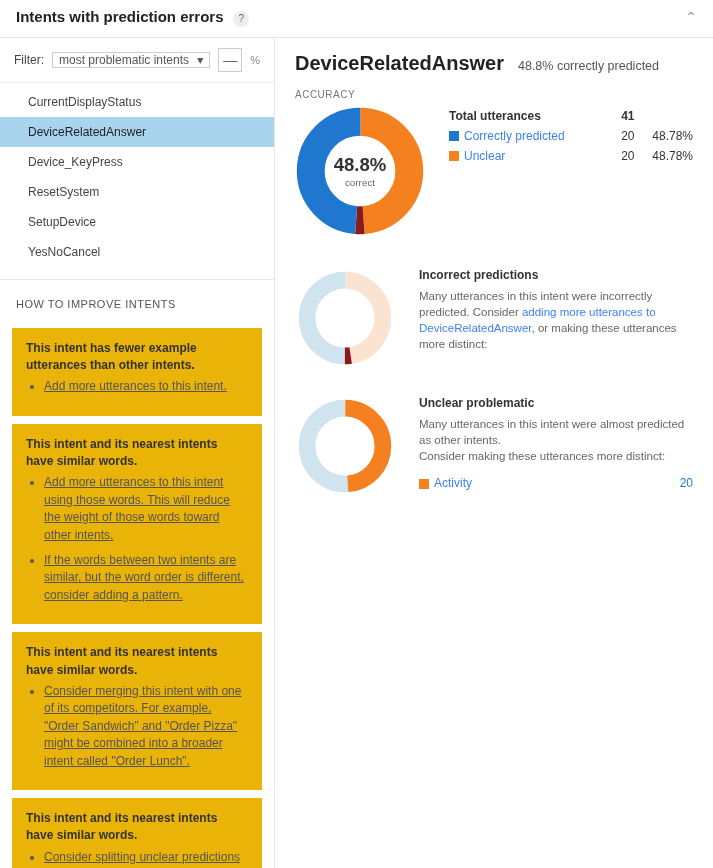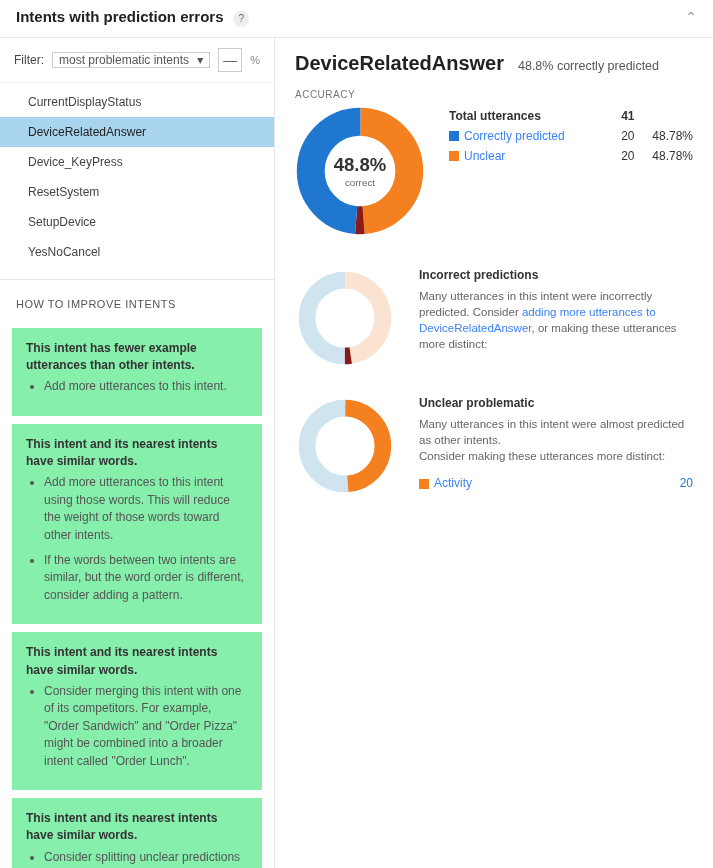--- a/index.html
+++ b/index.html
@@ -92,29 +92,29 @@
   .how-title {
     font-size: 11px;
     letter-spacing: 0.5px;
     color: #555;
     padding: 18px 16px 10px 16px;
     border-top: 1px solid #e6e6e6;
     font-weight: 400;
   }
   .card {
     margin: 8px 12px;
-    background: #86efac;
+    background: #eab308;
     padding: 12px 14px;
     font-size: 12px;
     color: #555;
     line-height: 1.45;
   }
   .card b { font-weight: 600; color: #333; }
   .card ul { list-style: disc; padding-left: 18px; margin-top: 4px; }
-  .card li { margin-bottom: 8px; }
+  .card li { margin-bottom: 8px; text-decoration: underline; }
   .right {
     flex: 1;
     padding: 14px 20px;
   }
   .intent-title-row {
     display: flex;
     align-items: baseline;
     gap: 14px;
     margin-bottom: 14px;
   }

